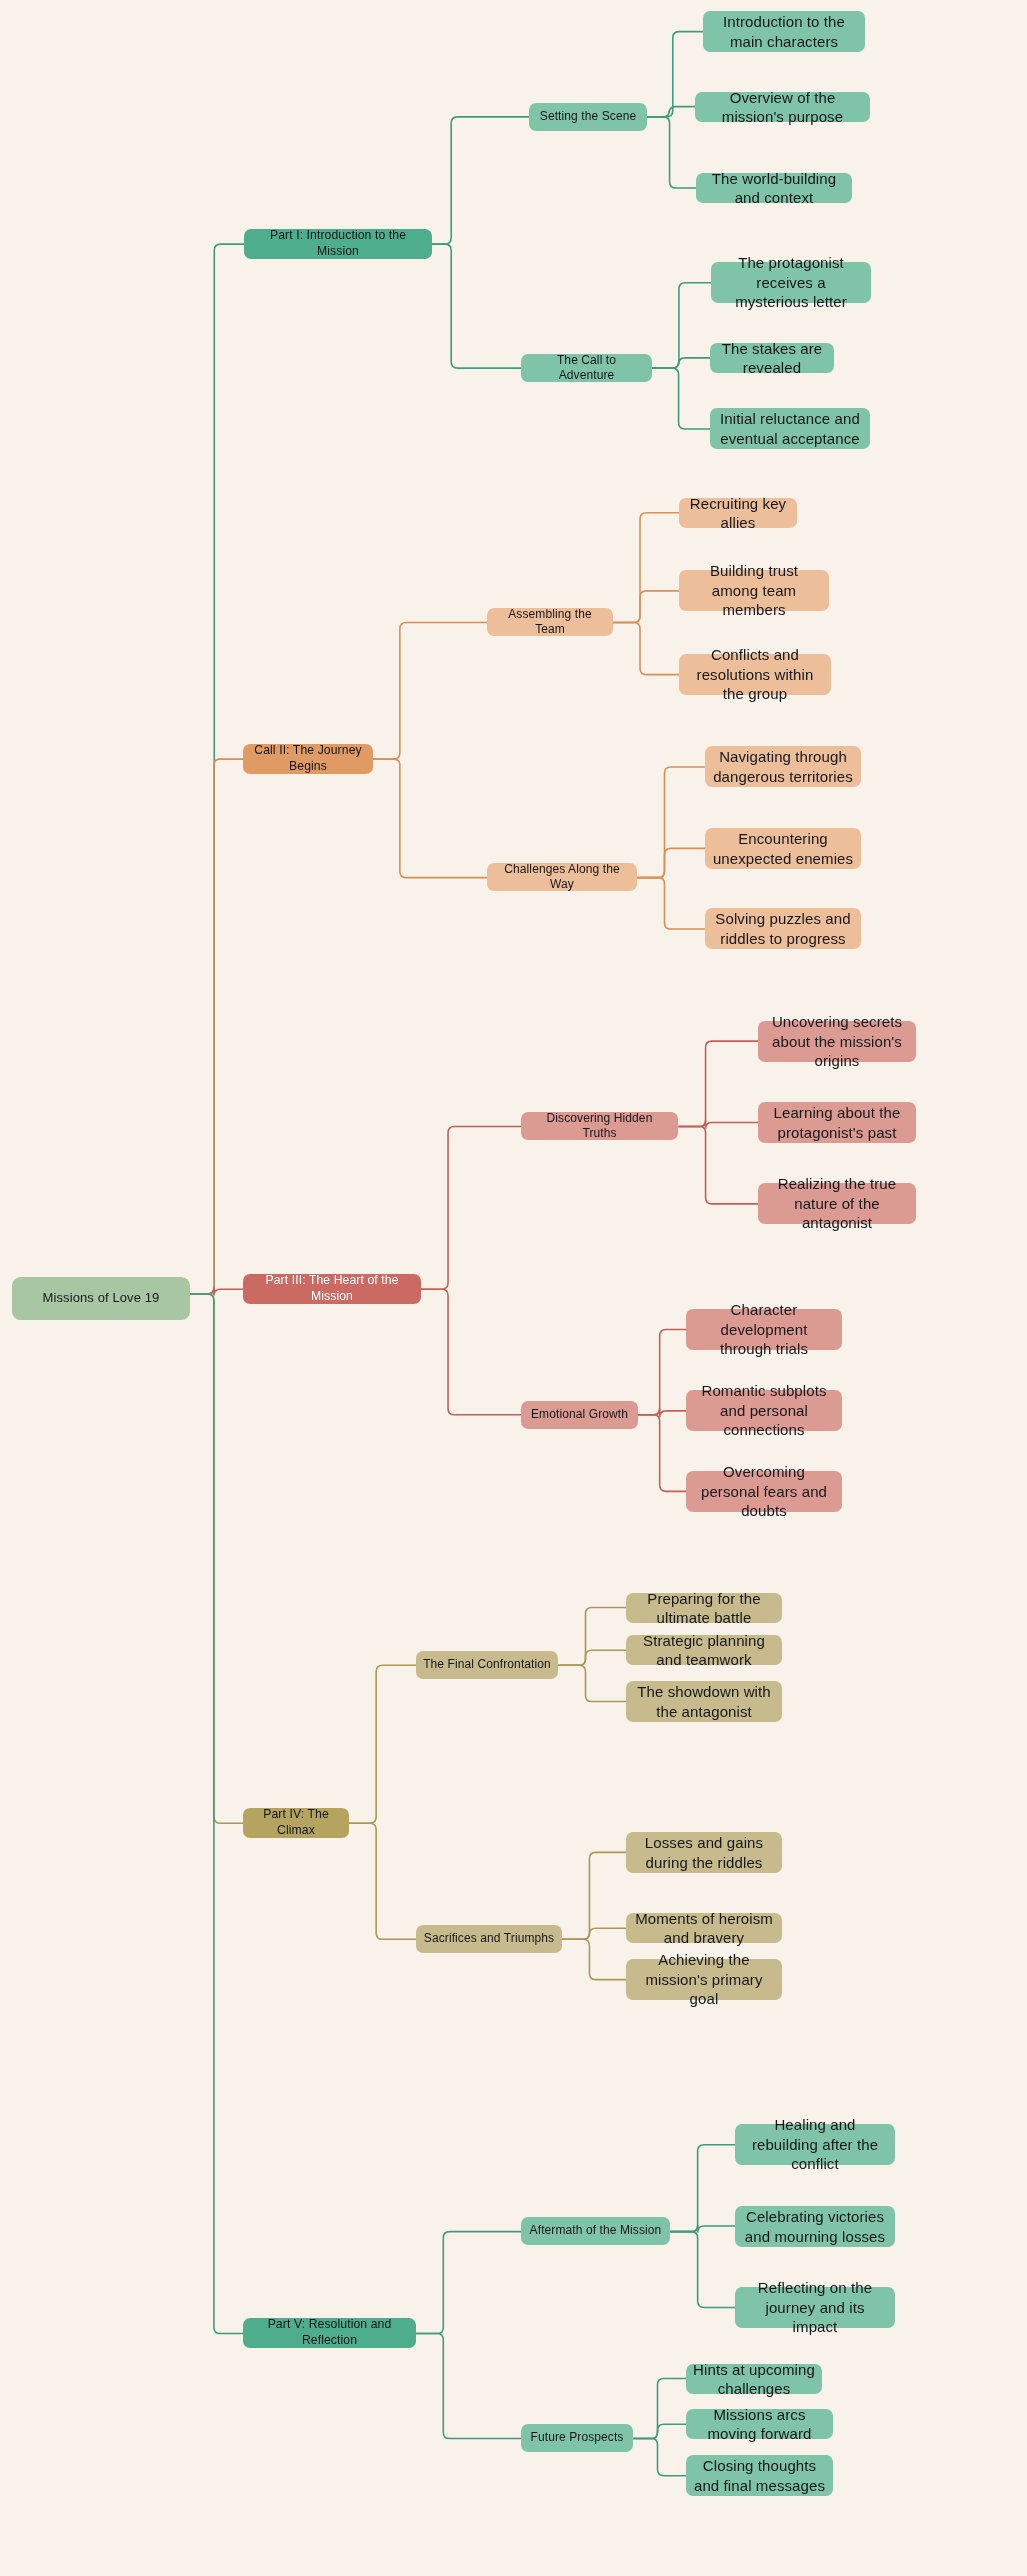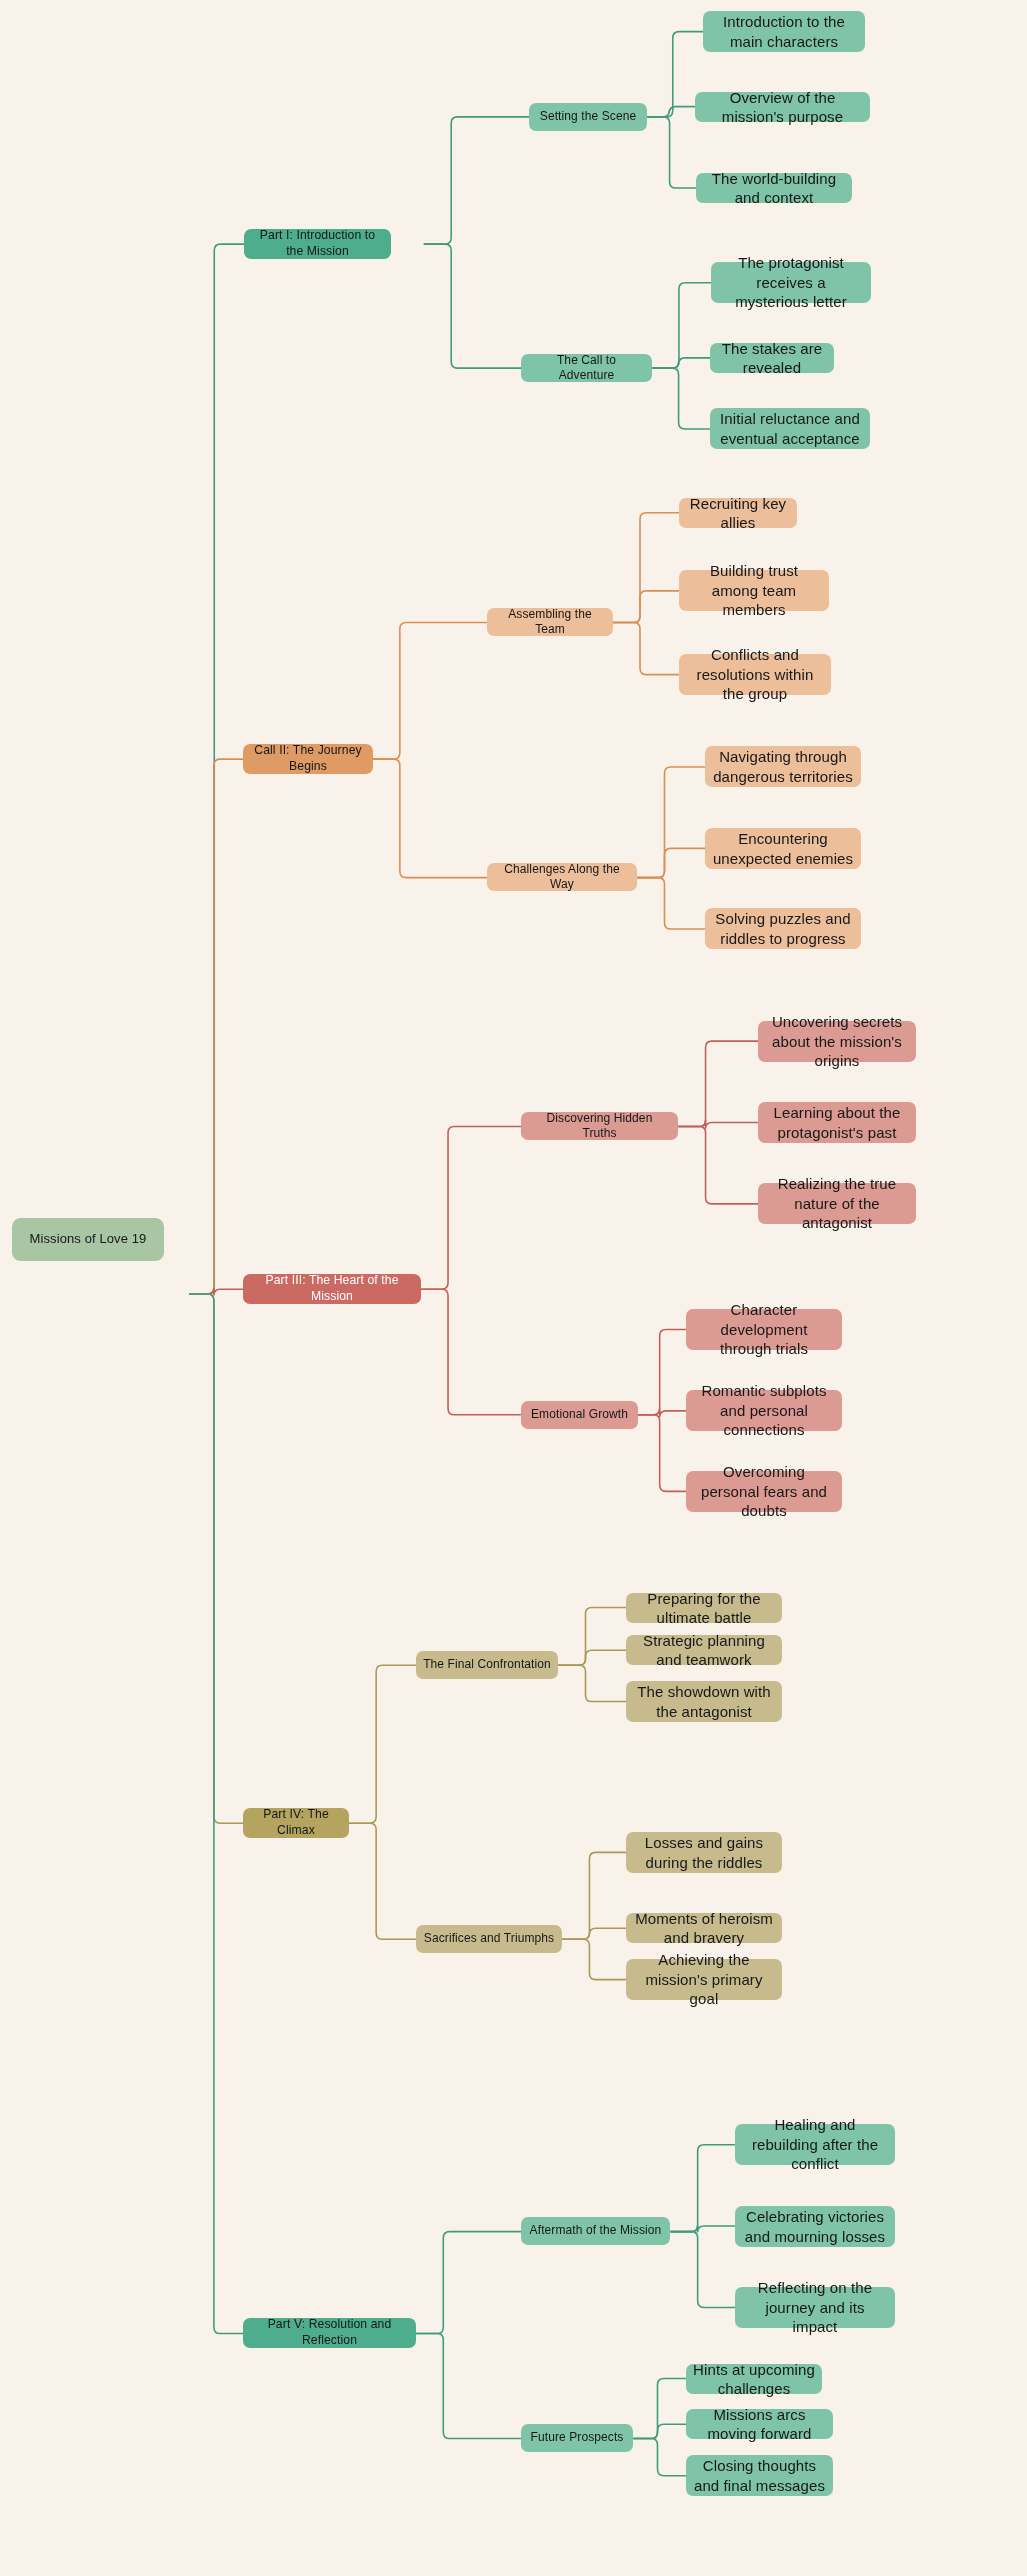--- a/index.html
+++ b/index.html
@@ -81,22 +81,22 @@
       <path d="M 527 2954 L 553 2954 Q 561 2954 561 2946 L 561 2833 Q 561 2825 569 2825 L 660 2825" fill="none" stroke="#3f9b7d" stroke-width="2" stroke-linecap="round"></path>
       <path d="M 849 2825 L 875 2825 Q 883 2825 883 2817 L 883 2723 Q 883 2715 891 2715 L 930 2715" fill="none" stroke="#3f9b7d" stroke-width="2" stroke-linecap="round"></path>
       <path d="M 849 2825 L 875 2825 Q 883 2825 883 2817 L 883 2826 Q 883 2818 891 2818 L 930 2818" fill="none" stroke="#3f9b7d" stroke-width="2" stroke-linecap="round"></path>
       <path d="M 849 2825 L 875 2825 Q 883 2825 883 2833 L 883 2913 Q 883 2921 891 2921 L 930 2921" fill="none" stroke="#3f9b7d" stroke-width="2" stroke-linecap="round"></path>
       <path d="M 527 2954 L 553 2954 Q 561 2954 561 2962 L 561 3079 Q 561 3087 569 3087 L 660 3087" fill="none" stroke="#3f9b7d" stroke-width="2" stroke-linecap="round"></path>
       <path d="M 802 3087 L 824.15 3087 Q 832.15 3087 832.15 3079 L 832.15 3019 Q 832.15 3011 840.15 3011 L 869 3011" fill="none" stroke="#3f9b7d" stroke-width="2" stroke-linecap="round"></path>
       <path d="M 802 3087 L 824.15 3087 Q 832.15 3087 832.15 3079 L 832.15 3077 Q 832.15 3069 840.15 3069 L 869 3069" fill="none" stroke="#3f9b7d" stroke-width="2" stroke-linecap="round"></path>
       <path d="M 802 3087 L 824.15 3087 Q 832.15 3087 832.15 3095 L 832.15 3126 Q 832.15 3134 840.15 3134 L 869 3134" fill="none" stroke="#3f9b7d" stroke-width="2" stroke-linecap="round"></path>
     </svg>
   <div id="node-layer">
-      <div class="node root" style="left: 12px; top: 1218px; width: 152px; min-height: 43px; height: 43px; background: rgb(168, 197, 164); color: rgb(22, 24, 26);">Missions of Love 19</div>
-      <div class="node lvl1" style="left: 244px; top: 229px; width: 147px; min-height: 30px; height: 30px; background: rgb(77, 173, 140); color: rgb(22, 24, 26);">Part I: Introduction to the Mission</div>
+      <div class="node root" style="left: 12px; top: 1277px; width: 178px; min-height: 43px; height: 43px; background: rgb(168, 197, 164); color: rgb(22, 24, 26);">Missions of Love 19</div>
+      <div class="node lvl1" style="left: 244px; top: 229px; width: 188px; min-height: 30px; height: 30px; background: rgb(77, 173, 140); color: rgb(22, 24, 26);">Part I: Introduction to the Mission</div>
       <div class="node lvl2" style="left: 529px; top: 103px; width: 118px; min-height: 28.4px; height: 28.4px; background: rgb(127, 196, 168); color: rgb(22, 24, 26);">Setting the Scene</div>
       <div class="node lvl3" style="left: 703px; top: 11px; width: 162px; min-height: 41px; height: 41px; background: rgb(127, 196, 168); color: rgb(22, 24, 26);">Introduction to the main characters</div>
       <div class="node lvl3" style="left: 695px; top: 92px; width: 175px; min-height: 30px; height: 30px; background: rgb(127, 196, 168); color: rgb(22, 24, 26);">Overview of the mission's purpose</div>
       <div class="node lvl3" style="left: 696px; top: 173px; width: 156px; min-height: 30px; height: 30px; background: rgb(127, 196, 168); color: rgb(22, 24, 26);">The world-building and context</div>
       <div class="node lvl2" style="left: 521px; top: 354px; width: 131px; min-height: 28.4px; height: 28.4px; background: rgb(127, 196, 168); color: rgb(22, 24, 26);">The Call to Adventure</div>
       <div class="node lvl3" style="left: 711px; top: 262px; width: 160px; min-height: 41px; height: 41px; background: rgb(127, 196, 168); color: rgb(22, 24, 26);">The protagonist receives a mysterious letter</div>
       <div class="node lvl3" style="left: 710px; top: 343px; width: 124px; min-height: 30px; height: 30px; background: rgb(127, 196, 168); color: rgb(22, 24, 26);">The stakes are revealed</div>
       <div class="node lvl3" style="left: 710px; top: 408px; width: 160px; min-height: 41px; height: 41px; background: rgb(127, 196, 168); color: rgb(22, 24, 26);">Initial reluctance and eventual acceptance</div>
       <div class="node lvl1" style="left: 243px; top: 744px; width: 130px; min-height: 30px; height: 30px; background: rgb(224, 154, 99); color: rgb(22, 24, 26);">Call II: The Journey Begins</div>
       <div class="node lvl2" style="left: 487px; top: 608px; width: 126px; min-height: 28.4px; height: 28.4px; background: rgb(237, 190, 154); color: rgb(22, 24, 26);">Assembling the Team</div>

